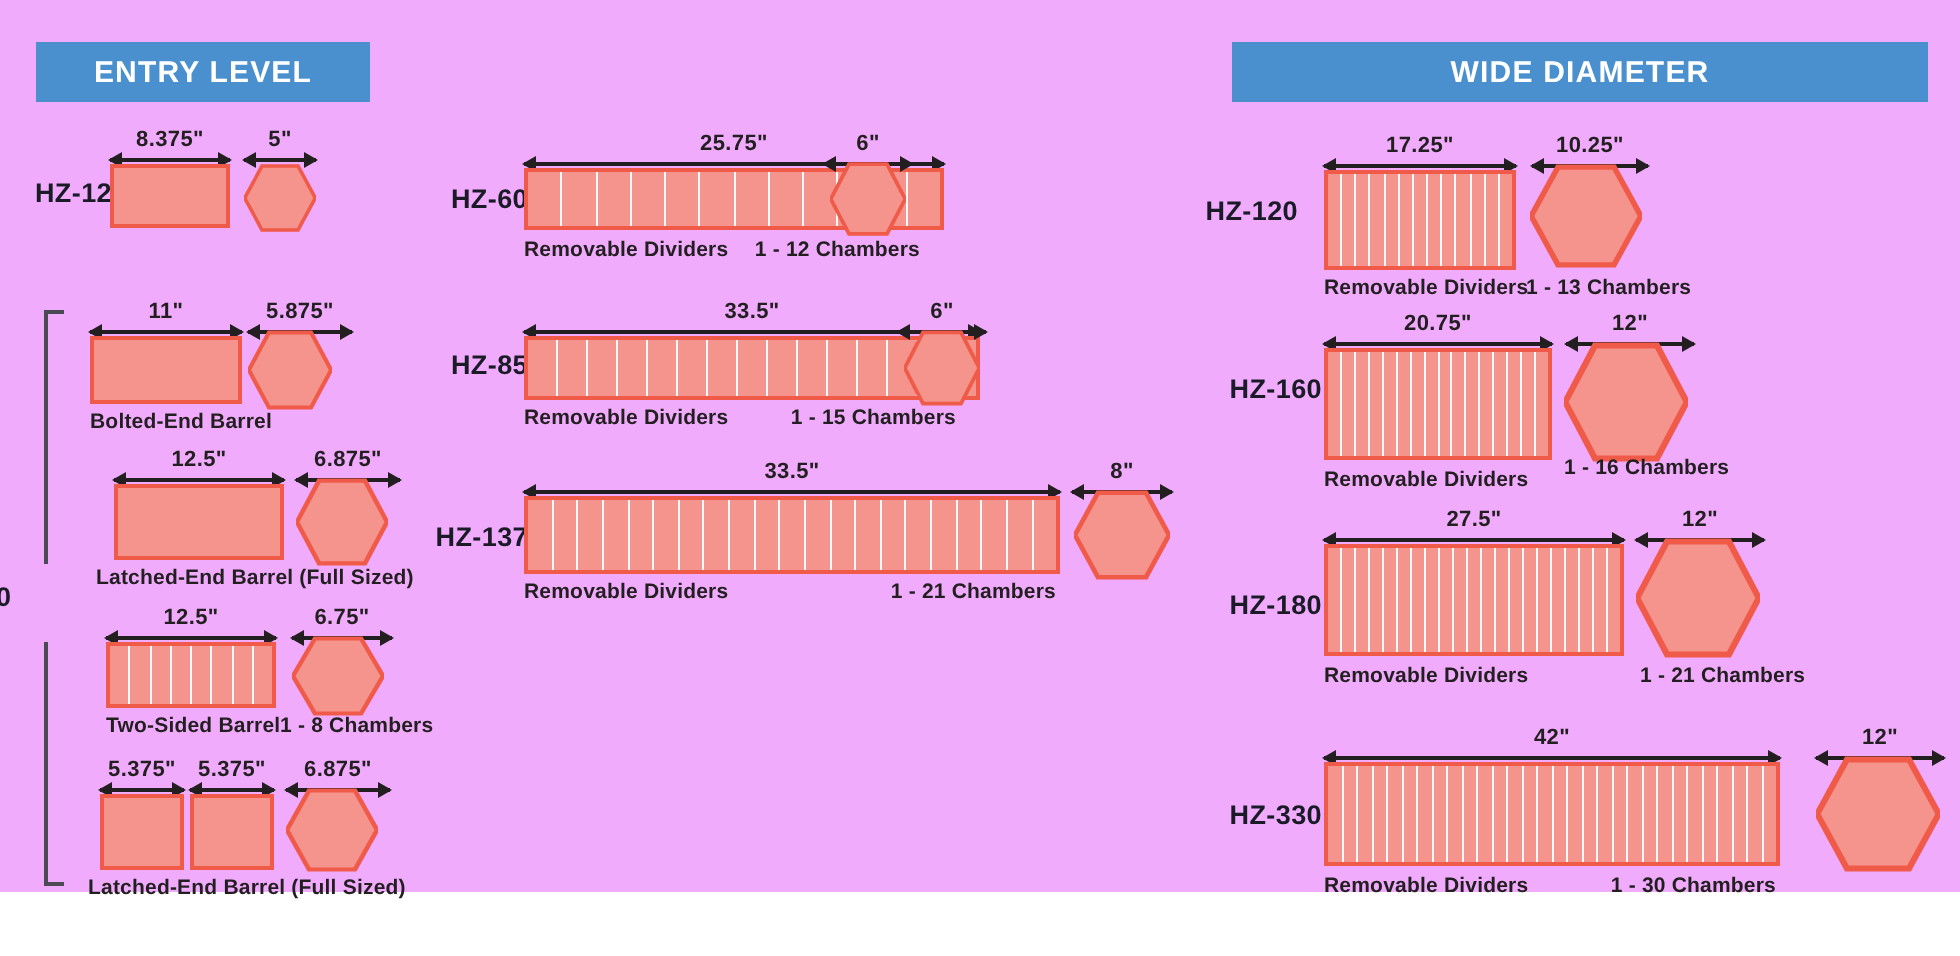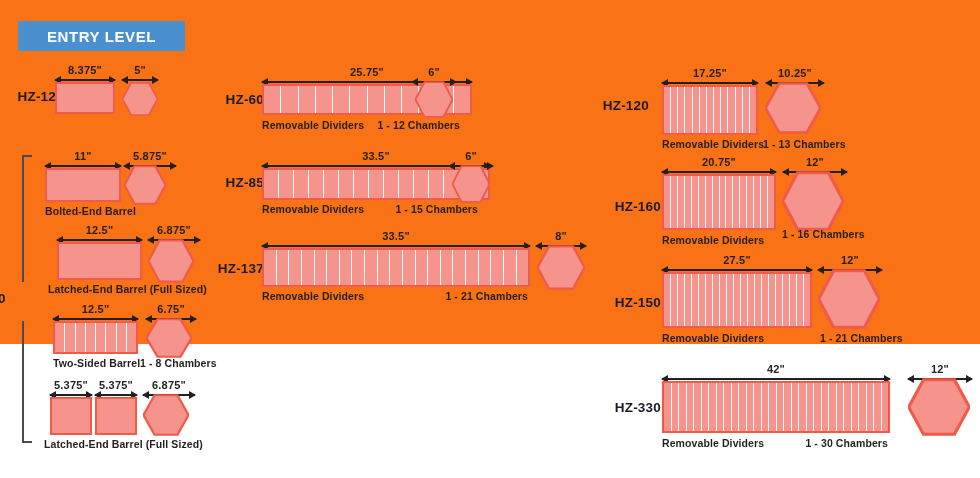--- a/index.html
+++ b/index.html
@@ -3,21 +3,21 @@
 <meta charset="utf-8">
 <style>
   * { box-sizing: border-box; }
   html, body {
     margin: 0; padding: 0;
     width: 980px; height: 478px;
     background: #ffffff;
     font-family: "Liberation Sans", sans-serif;
     overflow: hidden;
   }
-  .canvas { position: relative; width: 980px; height: 344px; background:#f97316; }
+  .canvas { position: relative; width: 980px; height: 446px; background:#f0abfc; }
 
   
   .col-header {
     position: absolute;
     background: #4a90ce;
     color: #ffffff;
     font-weight: bold;
     font-size: 15px;
     letter-spacing: 0.6px;
     display: flex; align-items: center; justify-content: center;
@@ -323,20 +323,21 @@
   <div class="dim" style="left:536px; top:232px; width:50px;">
     <div class="dtext">8"</div>
     <div class="dline"></div>
   </div>
   <div class="hexwrap" style="left:537px; top:245px; width:48px; height:45px;">
     <svg viewBox="0 0 100 100" preserveAspectRatio="none">
       <polygon points="25,3 75,3 99,50 75,97 25,97 1,50" fill="#f5948c" stroke="#ef5a49" stroke-width="5"></polygon>
     </svg>
   </div>
 
+  <div class="col-header" style="left:616px; top:21px; width:348px;">WIDE DIAMETER</div>
 
   <div class="model-label" style="left:595px; top:98px; width:54px;">HZ-120</div>
   <div class="dim" style="left:662px; top:69px; width:96px;">
     <div class="dtext">17.25"</div>
     <div class="dline"></div>
   </div>
   <div class="barrel" style="left:662px; top:85px; width:96px; height:50px;">
     <div class="divs">
         <i></i>
         <i></i>
@@ -358,21 +359,21 @@
     <div class="dtext">10.25"</div>
     <div class="dline"></div>
   </div>
   <div class="hexwrap" style="left:765px; top:82px; width:56px; height:52px;">
     <svg viewBox="0 0 100 100" preserveAspectRatio="none">
       <polygon points="25,3 75,3 99,50 75,97 25,97 1,50" fill="#f5948c" stroke="#ef5a49" stroke-width="5"></polygon>
     </svg>
   </div>
   <div class="cap" style="left:763px; top:138px;">1 - 13 Chambers</div>
 
-  <div class="model-label" style="left:607px; top:199px; width:54px;">HZ-160</div>
+  <div class="model-label" style="left:607px; top:187px; width:54px;">HZ-160</div>
   <div class="dim" style="left:662px; top:158px; width:114px;">
     <div class="dtext">20.75"</div>
     <div class="dline"></div>
   </div>
   <div class="barrel" style="left:662px; top:174px; width:114px; height:56px;">
     <div class="divs">
         <i></i>
         <i></i>
         <i></i>
         <i></i>
@@ -395,21 +396,21 @@
     <div class="dtext">12"</div>
     <div class="dline"></div>
   </div>
   <div class="hexwrap" style="left:782px; top:171px; width:62px; height:60px;">
     <svg viewBox="0 0 100 100" preserveAspectRatio="none">
       <polygon points="25,3 75,3 99,50 75,97 25,97 1,50" fill="#f5948c" stroke="#ef5a49" stroke-width="5"></polygon>
     </svg>
   </div>
   <div class="cap" style="left:782px; top:228px;text-align:center;">1 - 16 Chambers</div>
 
-  <div class="model-label" style="left:607px; top:295px; width:54px;">HZ-150</div>
+  <div class="model-label" style="left:607px; top:295px; width:54px;">HZ-180</div>
   <div class="dim" style="left:662px; top:256px; width:150px;">
     <div class="dtext">27.5"</div>
     <div class="dline"></div>
   </div>
   <div class="barrel" style="left:662px; top:272px; width:150px; height:56px;">
     <div class="divs">
         <i></i>
         <i></i>
         <i></i>
         <i></i>

